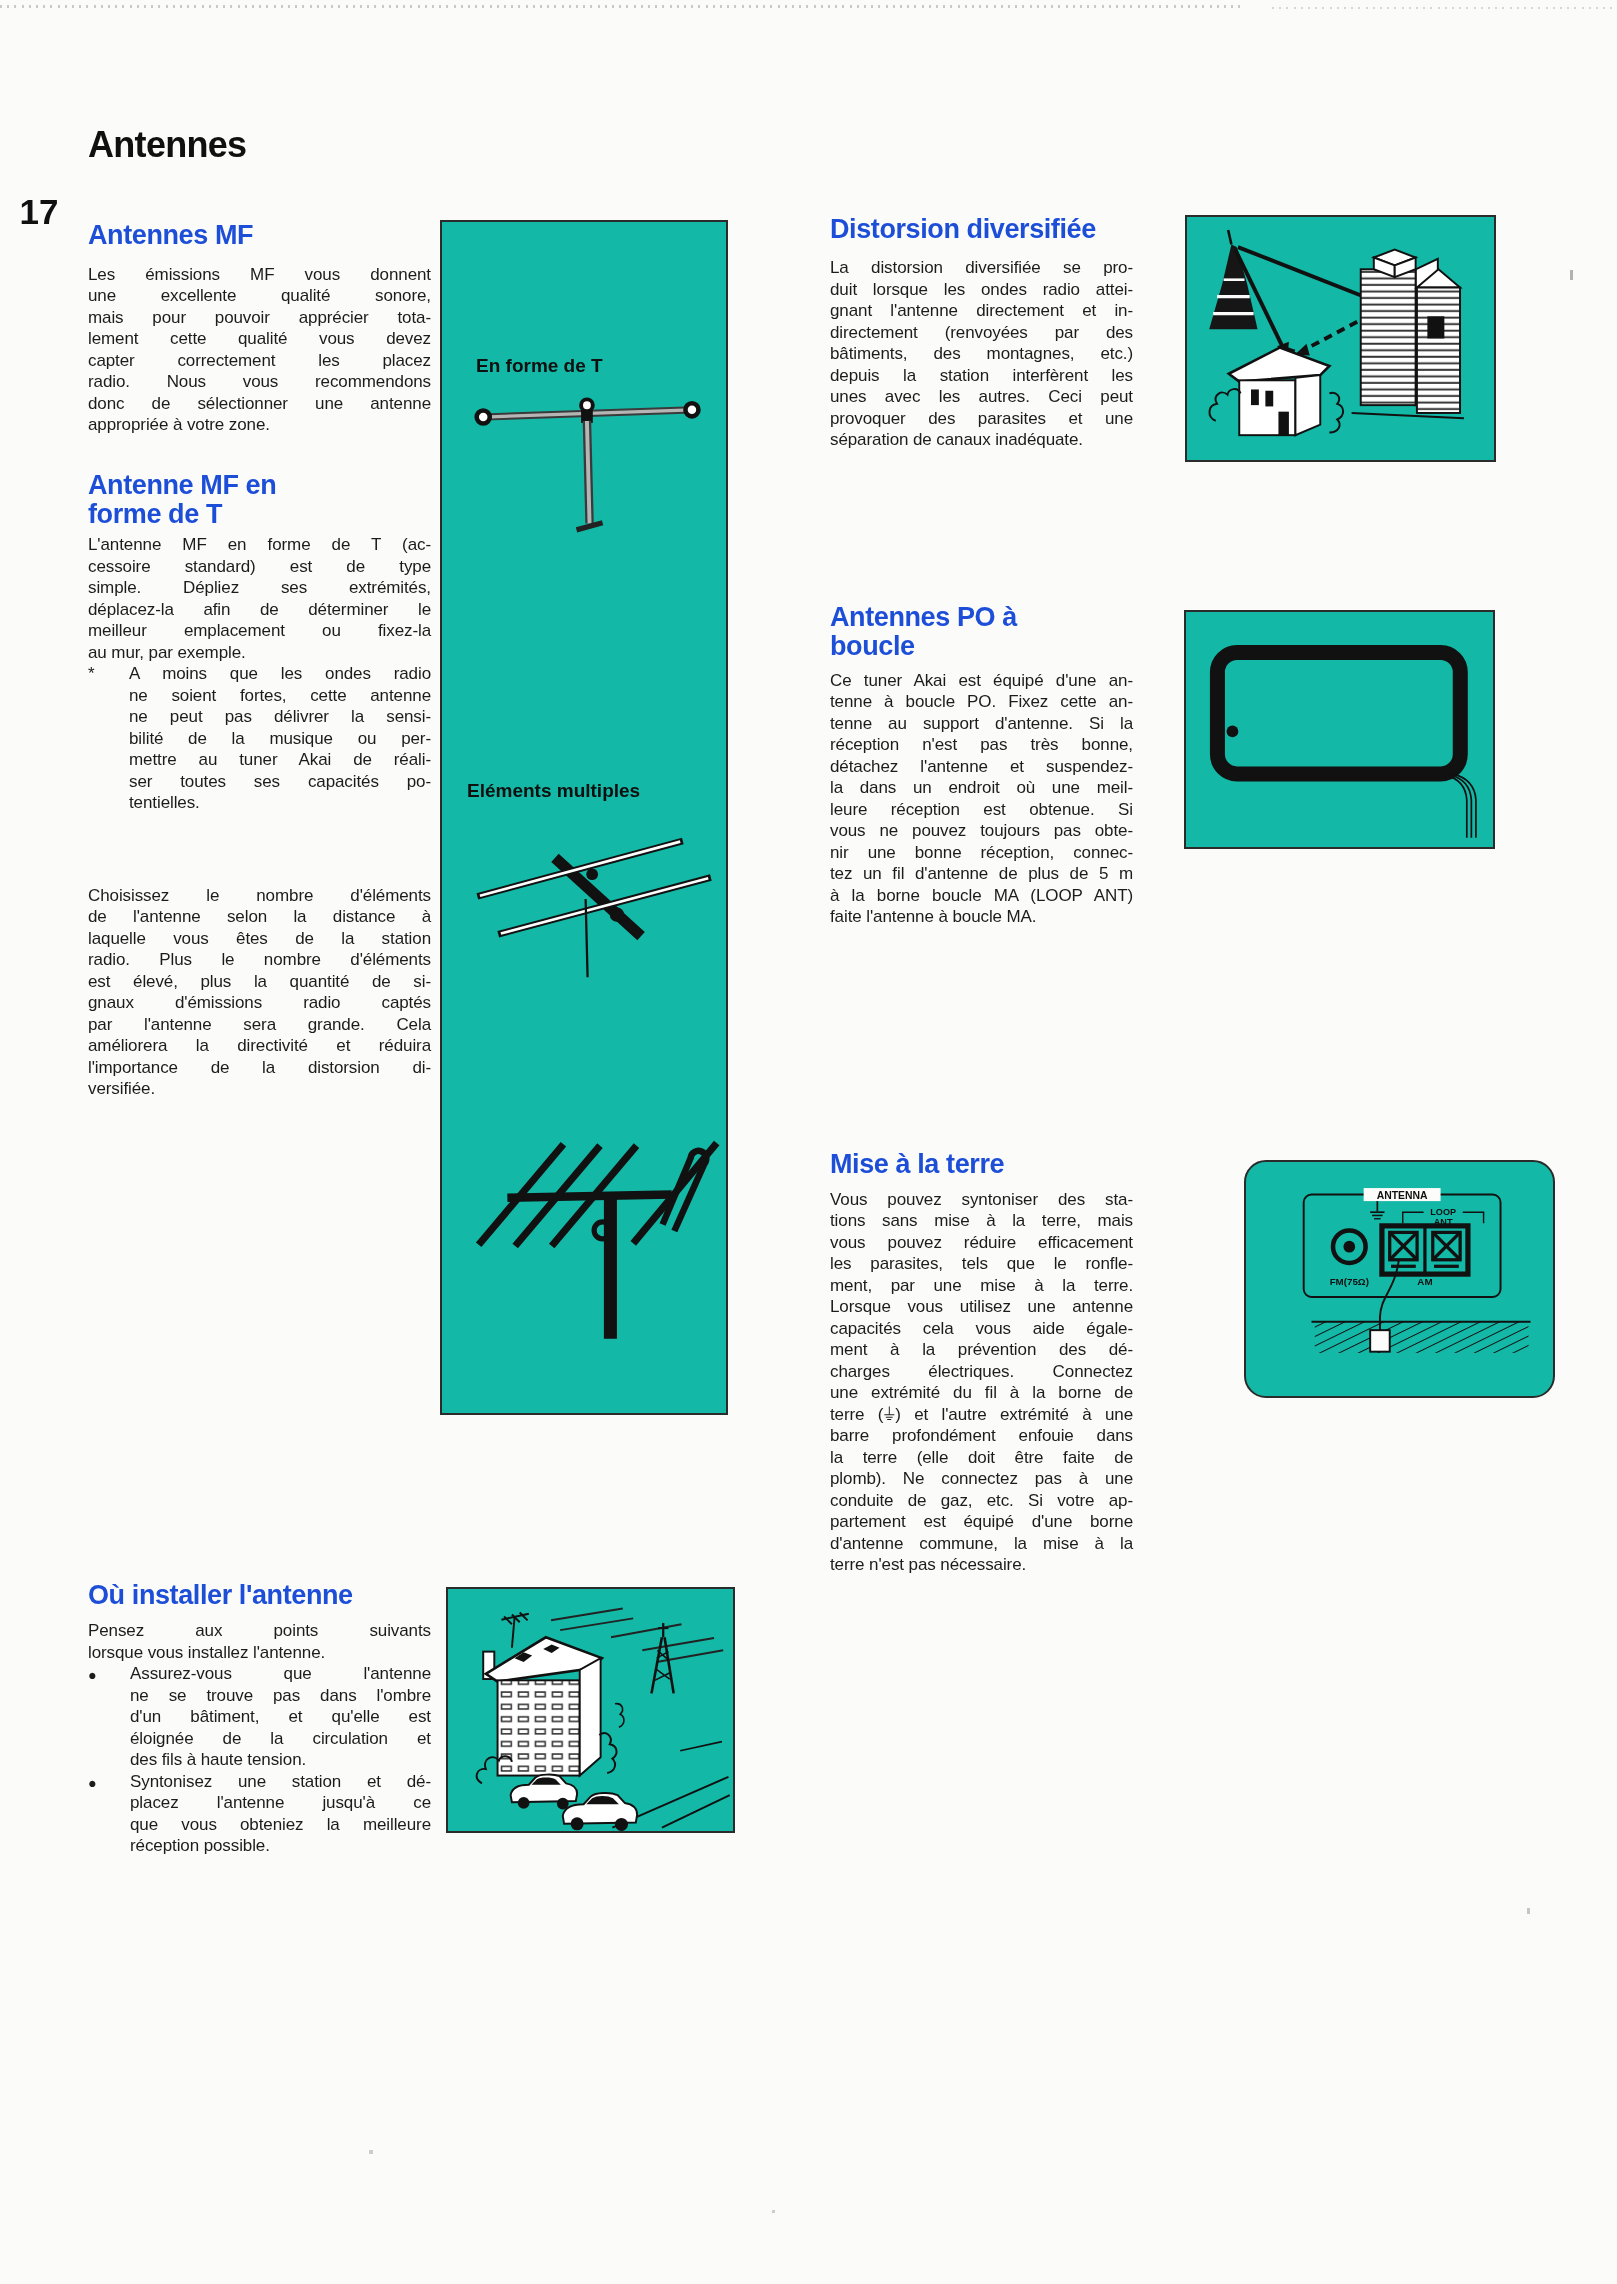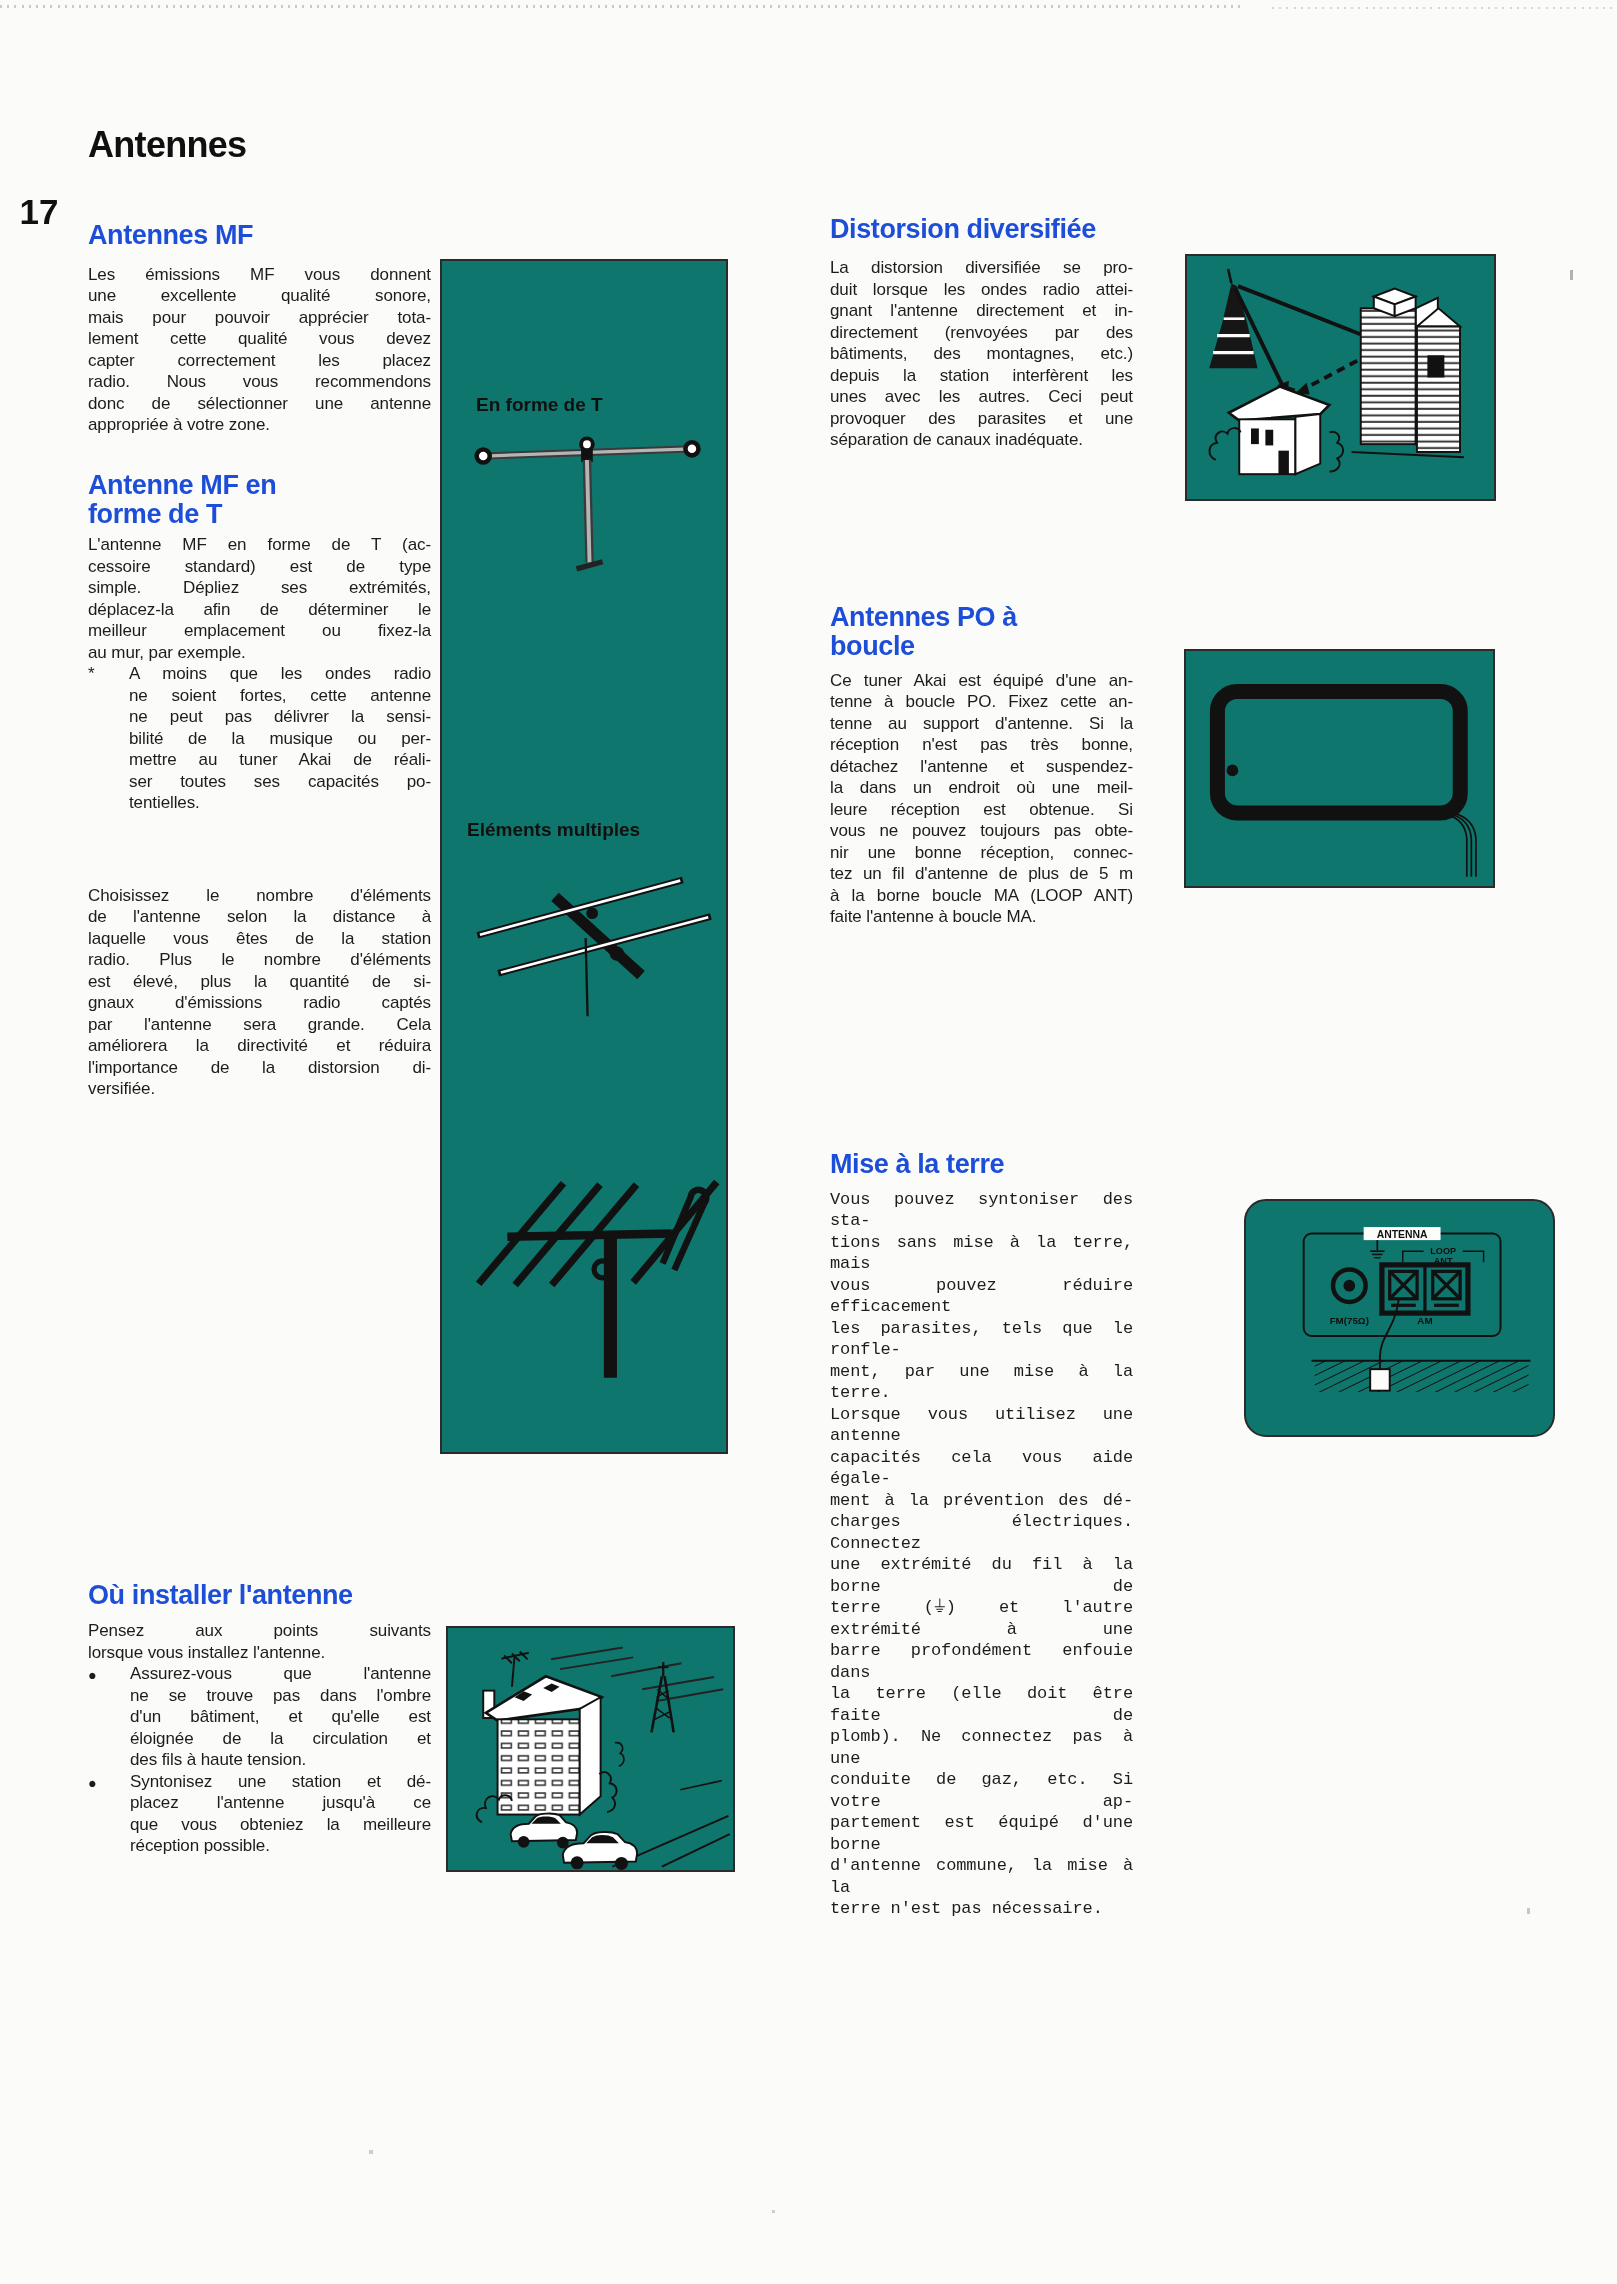--- a/index.html
+++ b/index.html
@@ -17,21 +17,21 @@
      color:#1d4ed8;white-space:pre;}
   .body{font-size:17px;line-height:21.5px;letter-spacing:-0.1px;}
   .jl{text-align:justify;text-align-last:justify;}
   .jl:last-child{text-align-last:left;}
   .note{display:flex;}
   .note .marker{width:41px;font-size:17px;flex:0 0 41px;}
   .bullet{display:flex;}
   .bullet .marker{width:42px;flex:0 0 42px;font-size:14.4px;padding-top:2px;}
   .bullet .btxt{flex:1;}
   
-  .frame{position:absolute;border:2px solid #2b2b2b;background:#0f766e;margin-top:39px;}
+  .frame{position:absolute;border:2px solid #2b2b2b;background:#14b8a6;}
   .dlabel{position:absolute;font-size:19px;font-weight:700;color:#101010;white-space:pre;}
   svg{display:block;}
   .diagram text{font-family:"Liberation Sans","DejaVu Sans",sans-serif;font-weight:700;fill:#101010;}
 </style>
 </head>
 <body>
 
 <div id="page">
 
   <div class="noise-strip" style="left:0;top:5.2px;width:1240px;"></div>
@@ -195,21 +195,21 @@
         <div class="jl">vous ne pouvez toujours pas obte-</div>
         <div class="jl">nir une bonne réception, connec-</div>
         <div class="jl">tez un fil d'antenne de plus de 5 m</div>
         <div class="jl">à la borne boucle MA (LOOP ANT)</div>
         <div class="jl">faite l'antenne à boucle MA.</div>
       </div>
   </div>
 
   <div class="abs" style="left:830px;top:1150px;width:307px;">
     <h2>Mise à la terre</h2>
-    <div class="body" style="margin-top:9.8px;width:303px;font-family:Liberation Mono, monospace;">
+    <div class="body" style="margin-top:9.8px;width:303px;">
         <div class="jl">Vous pouvez syntoniser des sta-</div>
         <div class="jl">tions sans mise à la terre, mais</div>
         <div class="jl">vous pouvez réduire efficacement</div>
         <div class="jl">les parasites, tels que le ronfle-</div>
         <div class="jl">ment, par une mise à la terre.</div>
         <div class="jl">Lorsque vous utilisez une antenne</div>
         <div class="jl">capacités cela vous aide égale-</div>
         <div class="jl">ment à la prévention des dé-</div>
         <div class="jl">charges électriques. Connectez</div>
         <div class="jl">une extrémité du fil à la borne de</div>

